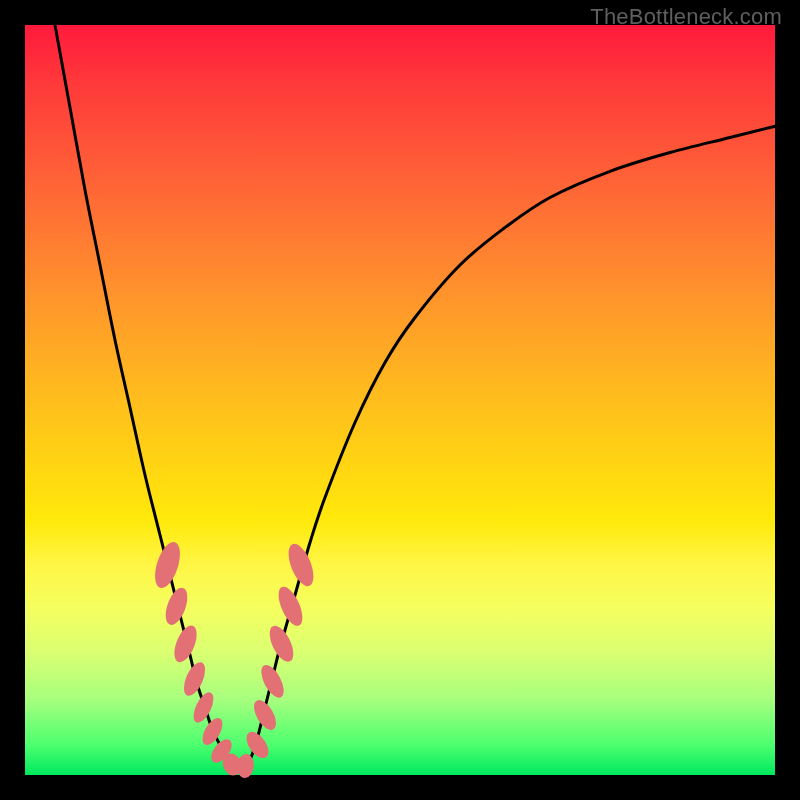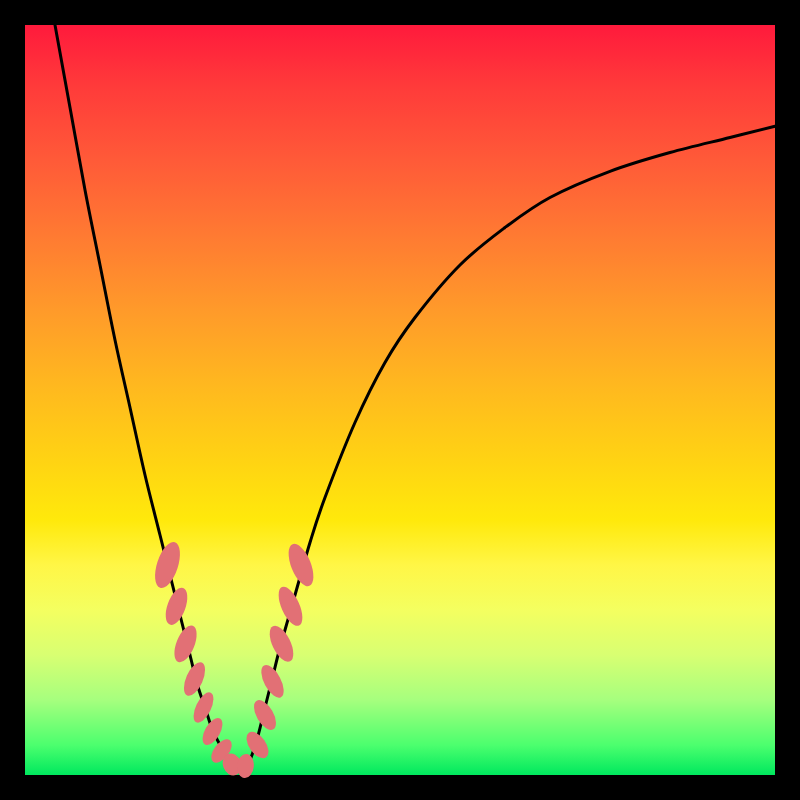--- a/index.html
+++ b/index.html
@@ -69,20 +69,21 @@
     fill: #e27075;
     stroke: none;
   }
 </style>
 </head>
 <body>
 
 <div class="frame">
   <div class="plot-area"></div>
 
+  <div class="watermark">TheBottleneck.com</div>
 
   <svg class="curves" viewBox="0 0 750 750" preserveAspectRatio="none">
     <path id="left-branch" class="curve" d="M 30.0 0.0 C 32.5 13.8, 40.0 55.0, 45.0 82.5 C 50.0 110.0, 55.0 138.8, 60.0 165.0 C 65.0 191.3, 70.0 215.0, 75.0 240.0 C 80.0 265.0, 85.0 291.3, 90.0 315.0 C 95.0 338.8, 100.0 360.0, 105.0 382.5 C 110.0 405.0, 115.0 428.8, 120.0 450.0 C 125.0 471.3, 131.3 495.0, 135.0 510.0 C 138.8 525.0, 140.0 530.0, 142.5 540.0 C 145.0 550.0, 147.5 560.0, 150.0 570.0 C 152.5 580.0, 155.0 590.0, 157.5 600.0 C 160.0 610.0, 162.5 620.0, 165.0 630.0 C 167.5 640.0, 170.0 651.3, 172.5 660.0 C 175.0 668.8, 177.5 675.0, 180.0 682.5 C 182.5 690.0, 185.0 698.8, 187.5 705.0 C 190.0 711.3, 192.5 715.0, 195.0 720.0 C 197.5 725.0, 200.0 730.6, 202.5 735.0 C 205.0 739.4, 208.8 744.4, 210.0 746.3"></path>
     <path id="right-branch" class="curve" d="M 217.5 746.3 C 218.7 744.4, 222.5 740.6, 225.0 735.0 C 227.5 729.4, 230.0 721.3, 232.5 712.5 C 235.0 703.8, 237.5 692.5, 240.0 682.5 C 242.5 672.5, 245.0 662.5, 247.5 652.5 C 250.0 642.5, 251.3 636.3, 255.0 622.5 C 258.8 608.8, 265.0 587.5, 270.0 570.0 C 275.0 552.5, 280.0 533.8, 285.0 517.5 C 290.0 501.3, 292.5 492.5, 300.0 472.5 C 307.5 452.5, 320.0 420.0, 330.0 397.5 C 340.0 375.0, 350.0 355.0, 360.0 337.5 C 370.0 320.0, 377.5 308.8, 390.0 292.5 C 402.5 276.3, 420.0 255.0, 435.0 240.0 C 450.0 225.0, 465.0 213.8, 480.0 202.5 C 495.0 191.3, 507.5 181.9, 525.0 172.5 C 542.5 163.1, 565.0 153.8, 585.0 146.3 C 605.0 138.8, 625.0 133.1, 645.0 127.5 C 665.0 121.9, 687.5 116.9, 705.0 112.5 C 722.5 108.1, 742.5 103.1, 750.0 101.3"></path>
     <g id="markers">
         <ellipse cx="142.5" cy="540.0" rx="10.5" ry="24.0" class="marker" transform="rotate(18 142.5 540.0)"></ellipse>
         <ellipse cx="151.5" cy="581.3" rx="9.0" ry="19.5" class="marker" transform="rotate(20 151.5 581.3)"></ellipse>
         <ellipse cx="160.5" cy="618.8" rx="9.0" ry="19.5" class="marker" transform="rotate(22 160.5 618.8)"></ellipse>
         <ellipse cx="169.5" cy="654.0" rx="8.3" ry="18.0" class="marker" transform="rotate(24 169.5 654.0)"></ellipse>
         <ellipse cx="178.5" cy="682.5" rx="7.5" ry="16.5" class="marker" transform="rotate(26 178.5 682.5)"></ellipse>

